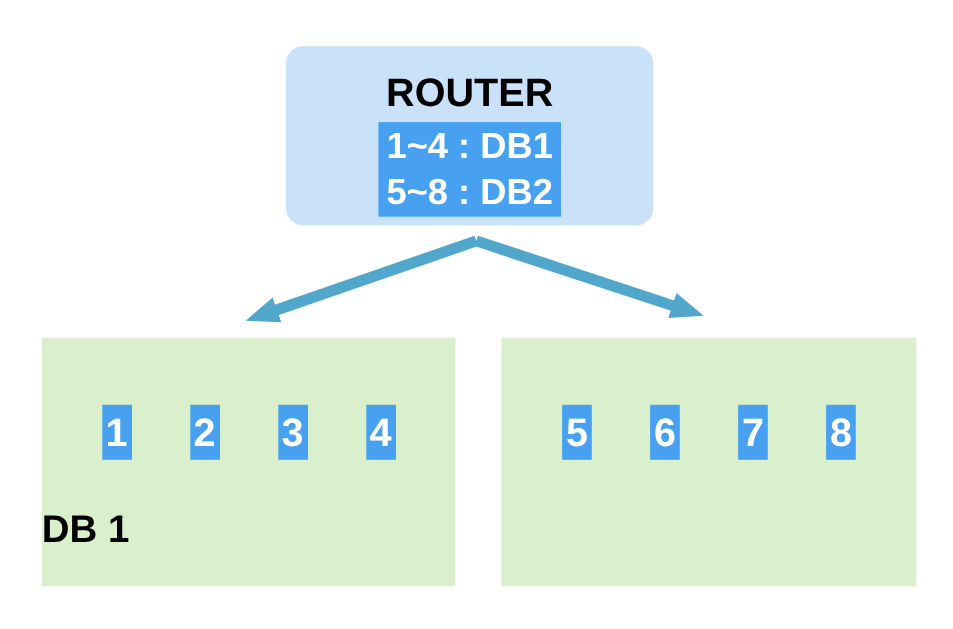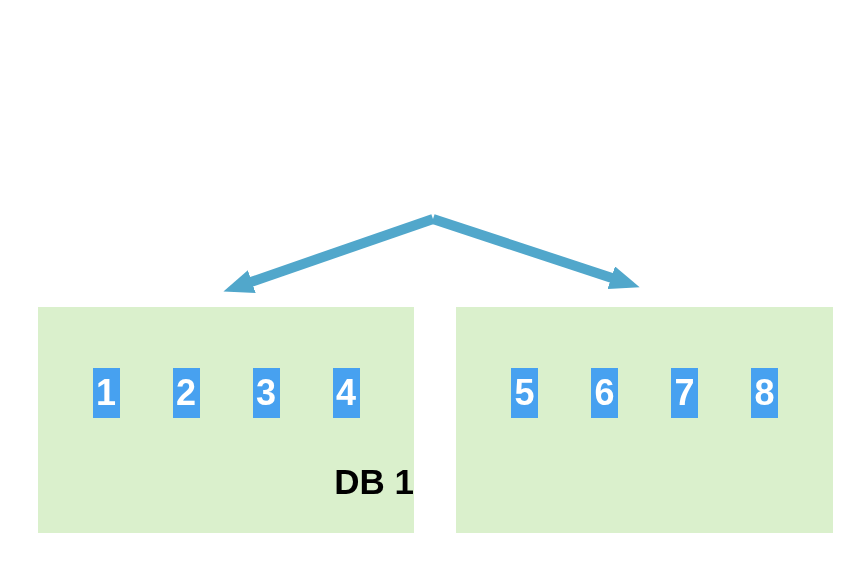--- a/index.html
+++ b/index.html
@@ -78,31 +78,38 @@
     color: #ffffff;
     font-size: 36px;
     font-weight: bold;
     display: flex;
     align-items: center;
     justify-content: center;
   }
   .db-label {
     position: absolute;
     top: 155px; left: 0; right: 0;
-    text-align: right;
+    text-align: left;
     font-size: 35px;
     font-weight: bold;
     color: #000000;
   }
 </style>
 </head>
 <body>
 
 <div class="canvas">
 
+  <div class="router">
+    <div class="router-title">ROUTER</div>
+    <div class="routing-table">
+      <div class="routing-rule">1~4 : DB1</div>
+      <div class="routing-rule">5~8 : DB2</div>
+    </div>
+  </div>
 
   <svg class="arrows" width="866" height="572" viewBox="0 0 866 572">
     <defs>
       <marker id="ah" viewBox="0 0 30 24" markerWidth="30" markerHeight="24" refX="4" refY="12" orient="auto" markerUnits="userSpaceOnUse">
         <path d="M0,0 L30,12 L0,24 Z" fill="#51A7CB"></path>
       </marker>
     </defs>
     <line x1="433" y1="219" x2="248" y2="283" stroke="#51A7CB" stroke-width="10" marker-end="url(#ah)"></line>
     <line x1="433" y1="219" x2="615" y2="279" stroke="#51A7CB" stroke-width="10" marker-end="url(#ah)"></line>
   </svg>

